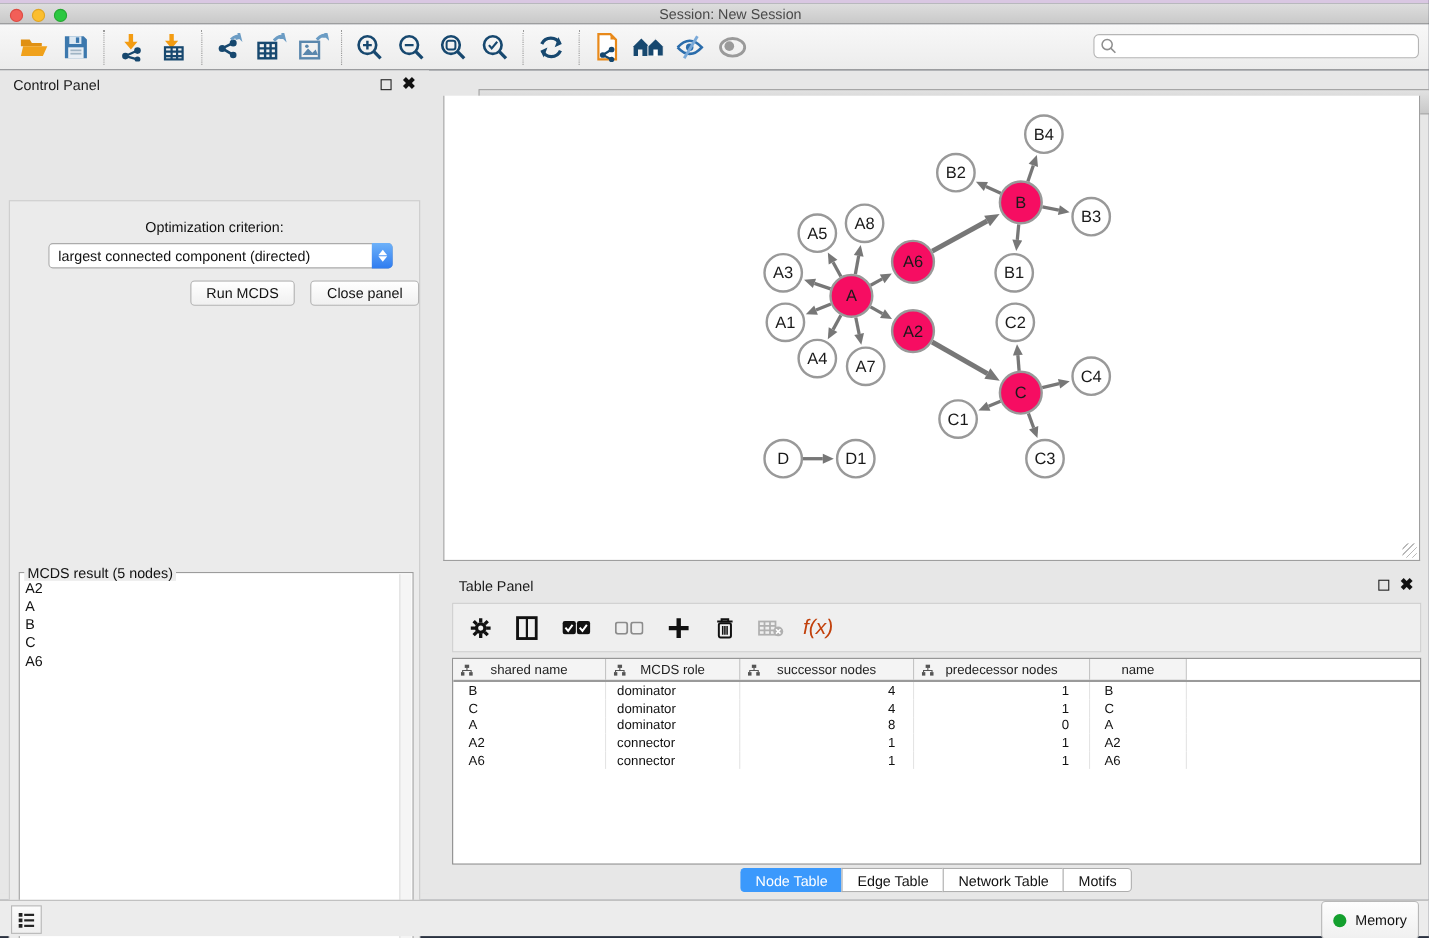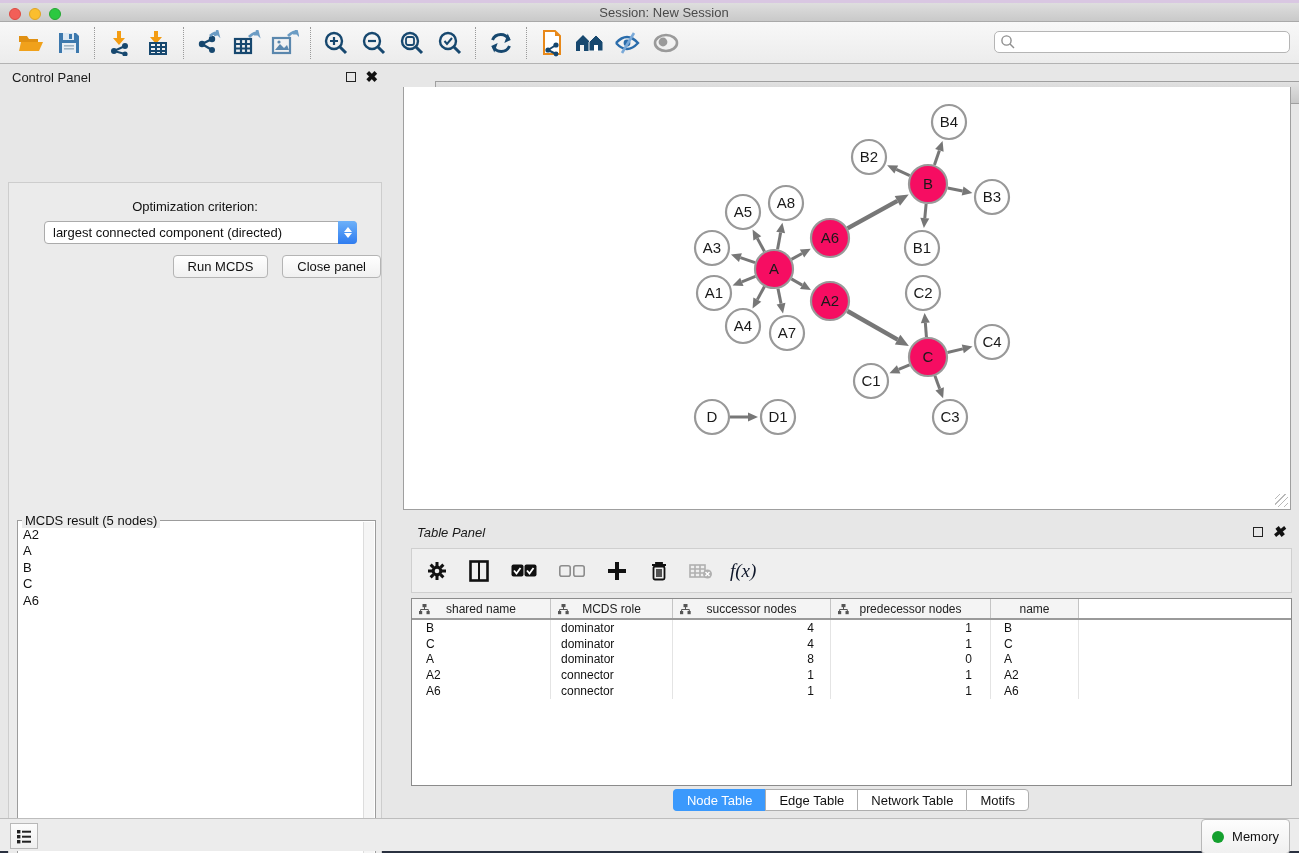--- a/index.html
+++ b/index.html
@@ -86,21 +86,21 @@
     background:#fff; border:1px solid #9f9f9f; border-top:none; }
   .grip { position:absolute; right:2px; bottom:2px; width:13px; height:13px;
     background:repeating-linear-gradient(135deg,transparent 0 3px,#b9b9b9 3px 4px); }
 
   
   .tp { left:403px; top:517px; width:896px; height:295px; }
   .tp-toolbar { position:absolute; left:8px; top:31px; width:881px; height:45px;
     background:#efefef; border:1px solid #cfcfcf; display:flex; align-items:center;
     padding-left:12px; gap:16px; }
   .tp-toolbar .ticon { display:flex; align-items:center; justify-content:center; width:26px; height:26px; }
-  .fx { font-family:Liberation Serif, serif; font-style:italic; font-size:19px; color:#0f172a; }
+  .fx { font-family:Liberation Sans, sans-serif; font-style:italic; font-size:19px; color:#c2410c; }
   .tbl-wrap { position:absolute; left:8px; top:81px; width:881px; height:188px;
     background:#fff; border:1px solid #8b8b8b; overflow:hidden; }
   .tbl-header { display:flex; height:21px; background:#f4f4f4; border-bottom:2px solid #9a9a9a; }
   .th { position:relative; display:flex; align-items:center; justify-content:center;
     font-size:12px; color:#222; border-right:1px solid #c4c4c4; }
   .th .tree-ic { position:absolute; left:7px; top:5px; }
   .tbl-body .tr { display:flex; height:15.8px; }
   .td { font-size:12px; color:#111; border-right:1px solid #e4e4e4;
     display:flex; align-items:center; }
   .td.num { justify-content:flex-end; }
@@ -402,21 +402,21 @@
         <circle cx="374" cy="330" r="17" fill="#ffffff" stroke="#999999" stroke-width="2.2"></circle>
         <text x="374" y="335" text-anchor="middle" font-size="15" fill="#1a1a1a" font-family="&quot;Liberation Sans&quot;, sans-serif">D1</text>
         <circle cx="546" cy="330" r="17" fill="#ffffff" stroke="#999999" stroke-width="2.2"></circle>
         <text x="546" y="335" text-anchor="middle" font-size="15" fill="#1a1a1a" font-family="&quot;Liberation Sans&quot;, sans-serif">C3</text>
       </svg>
     <div class="grip"></div>
   </div>
 </div>
 
 <div class="abs tp">
-  <div class="panel-head" style="padding:0 14px; height:30px;font-style:italic;">
+  <div class="panel-head" style="padding:0 14px; height:30px;">
     <span class="panel-title">Table Panel</span>
     <span class="panel-icons">
       <span class="float-box"></span>
       <span class="close-x">✖</span>
     </span>
   </div>
   <div class="tp-toolbar">
     <span class="ticon">
       <svg width="20" height="20" viewBox="0 0 20 20">
         <g fill="#111">

